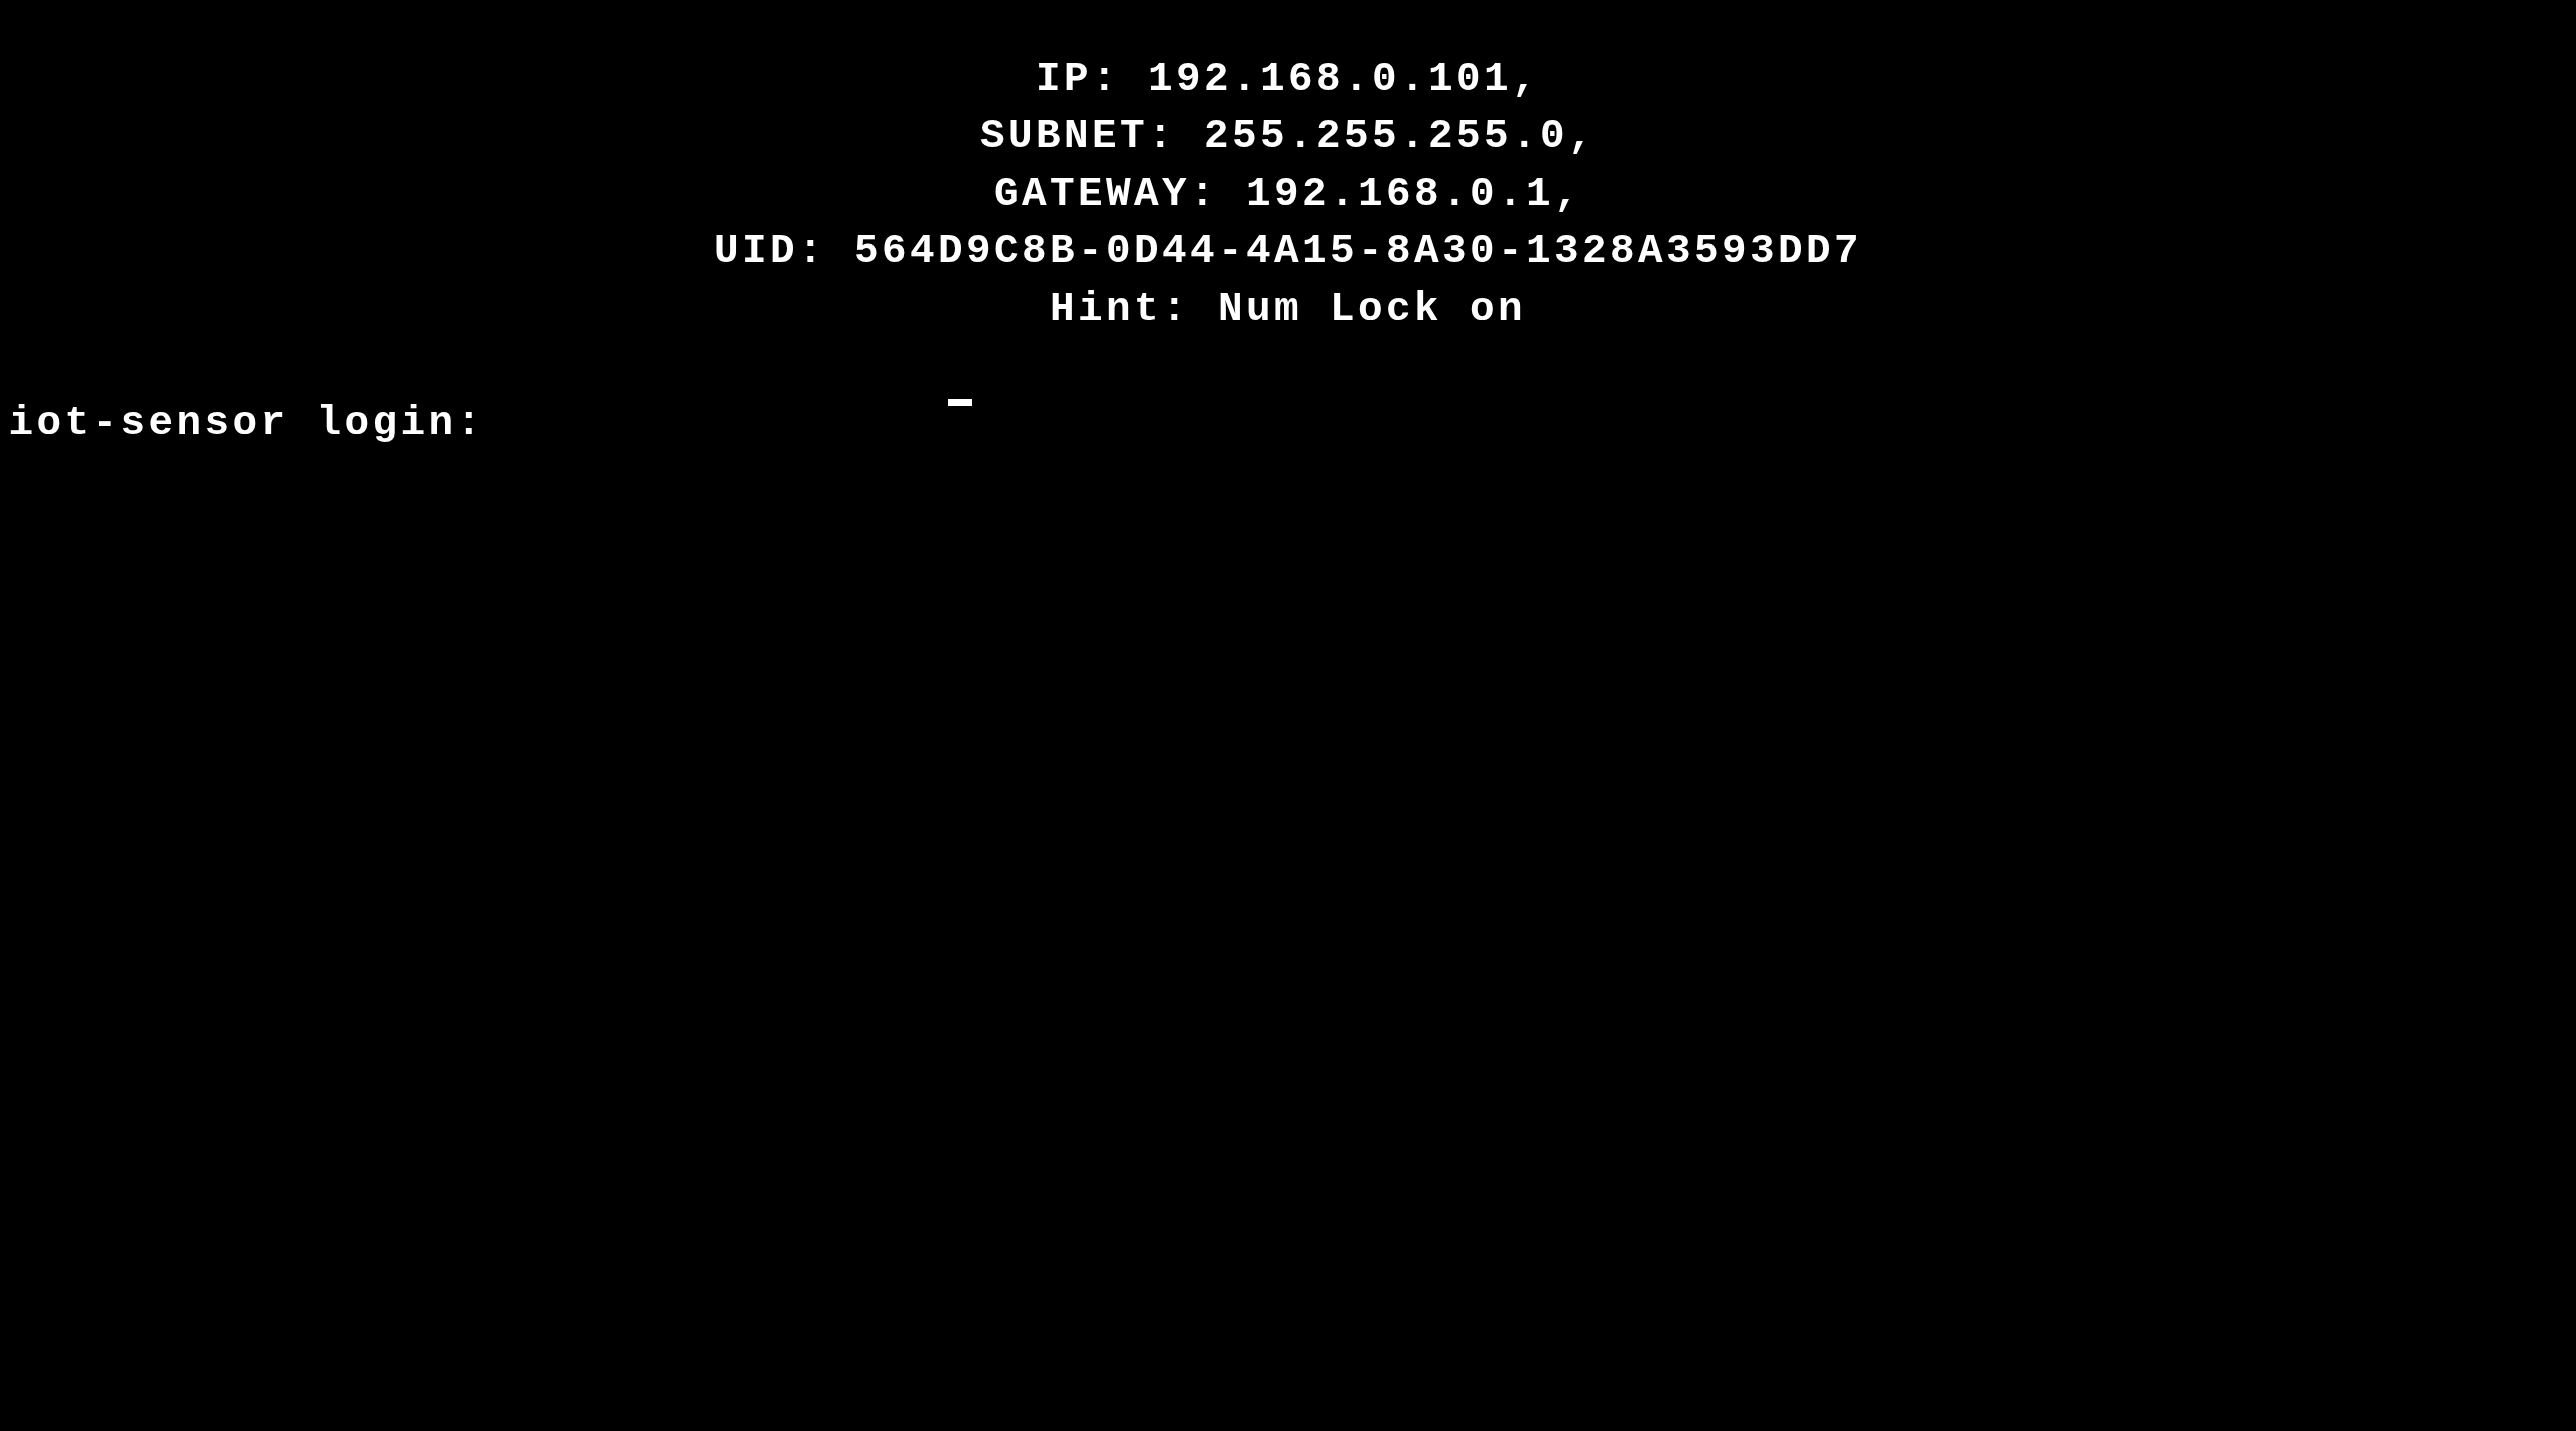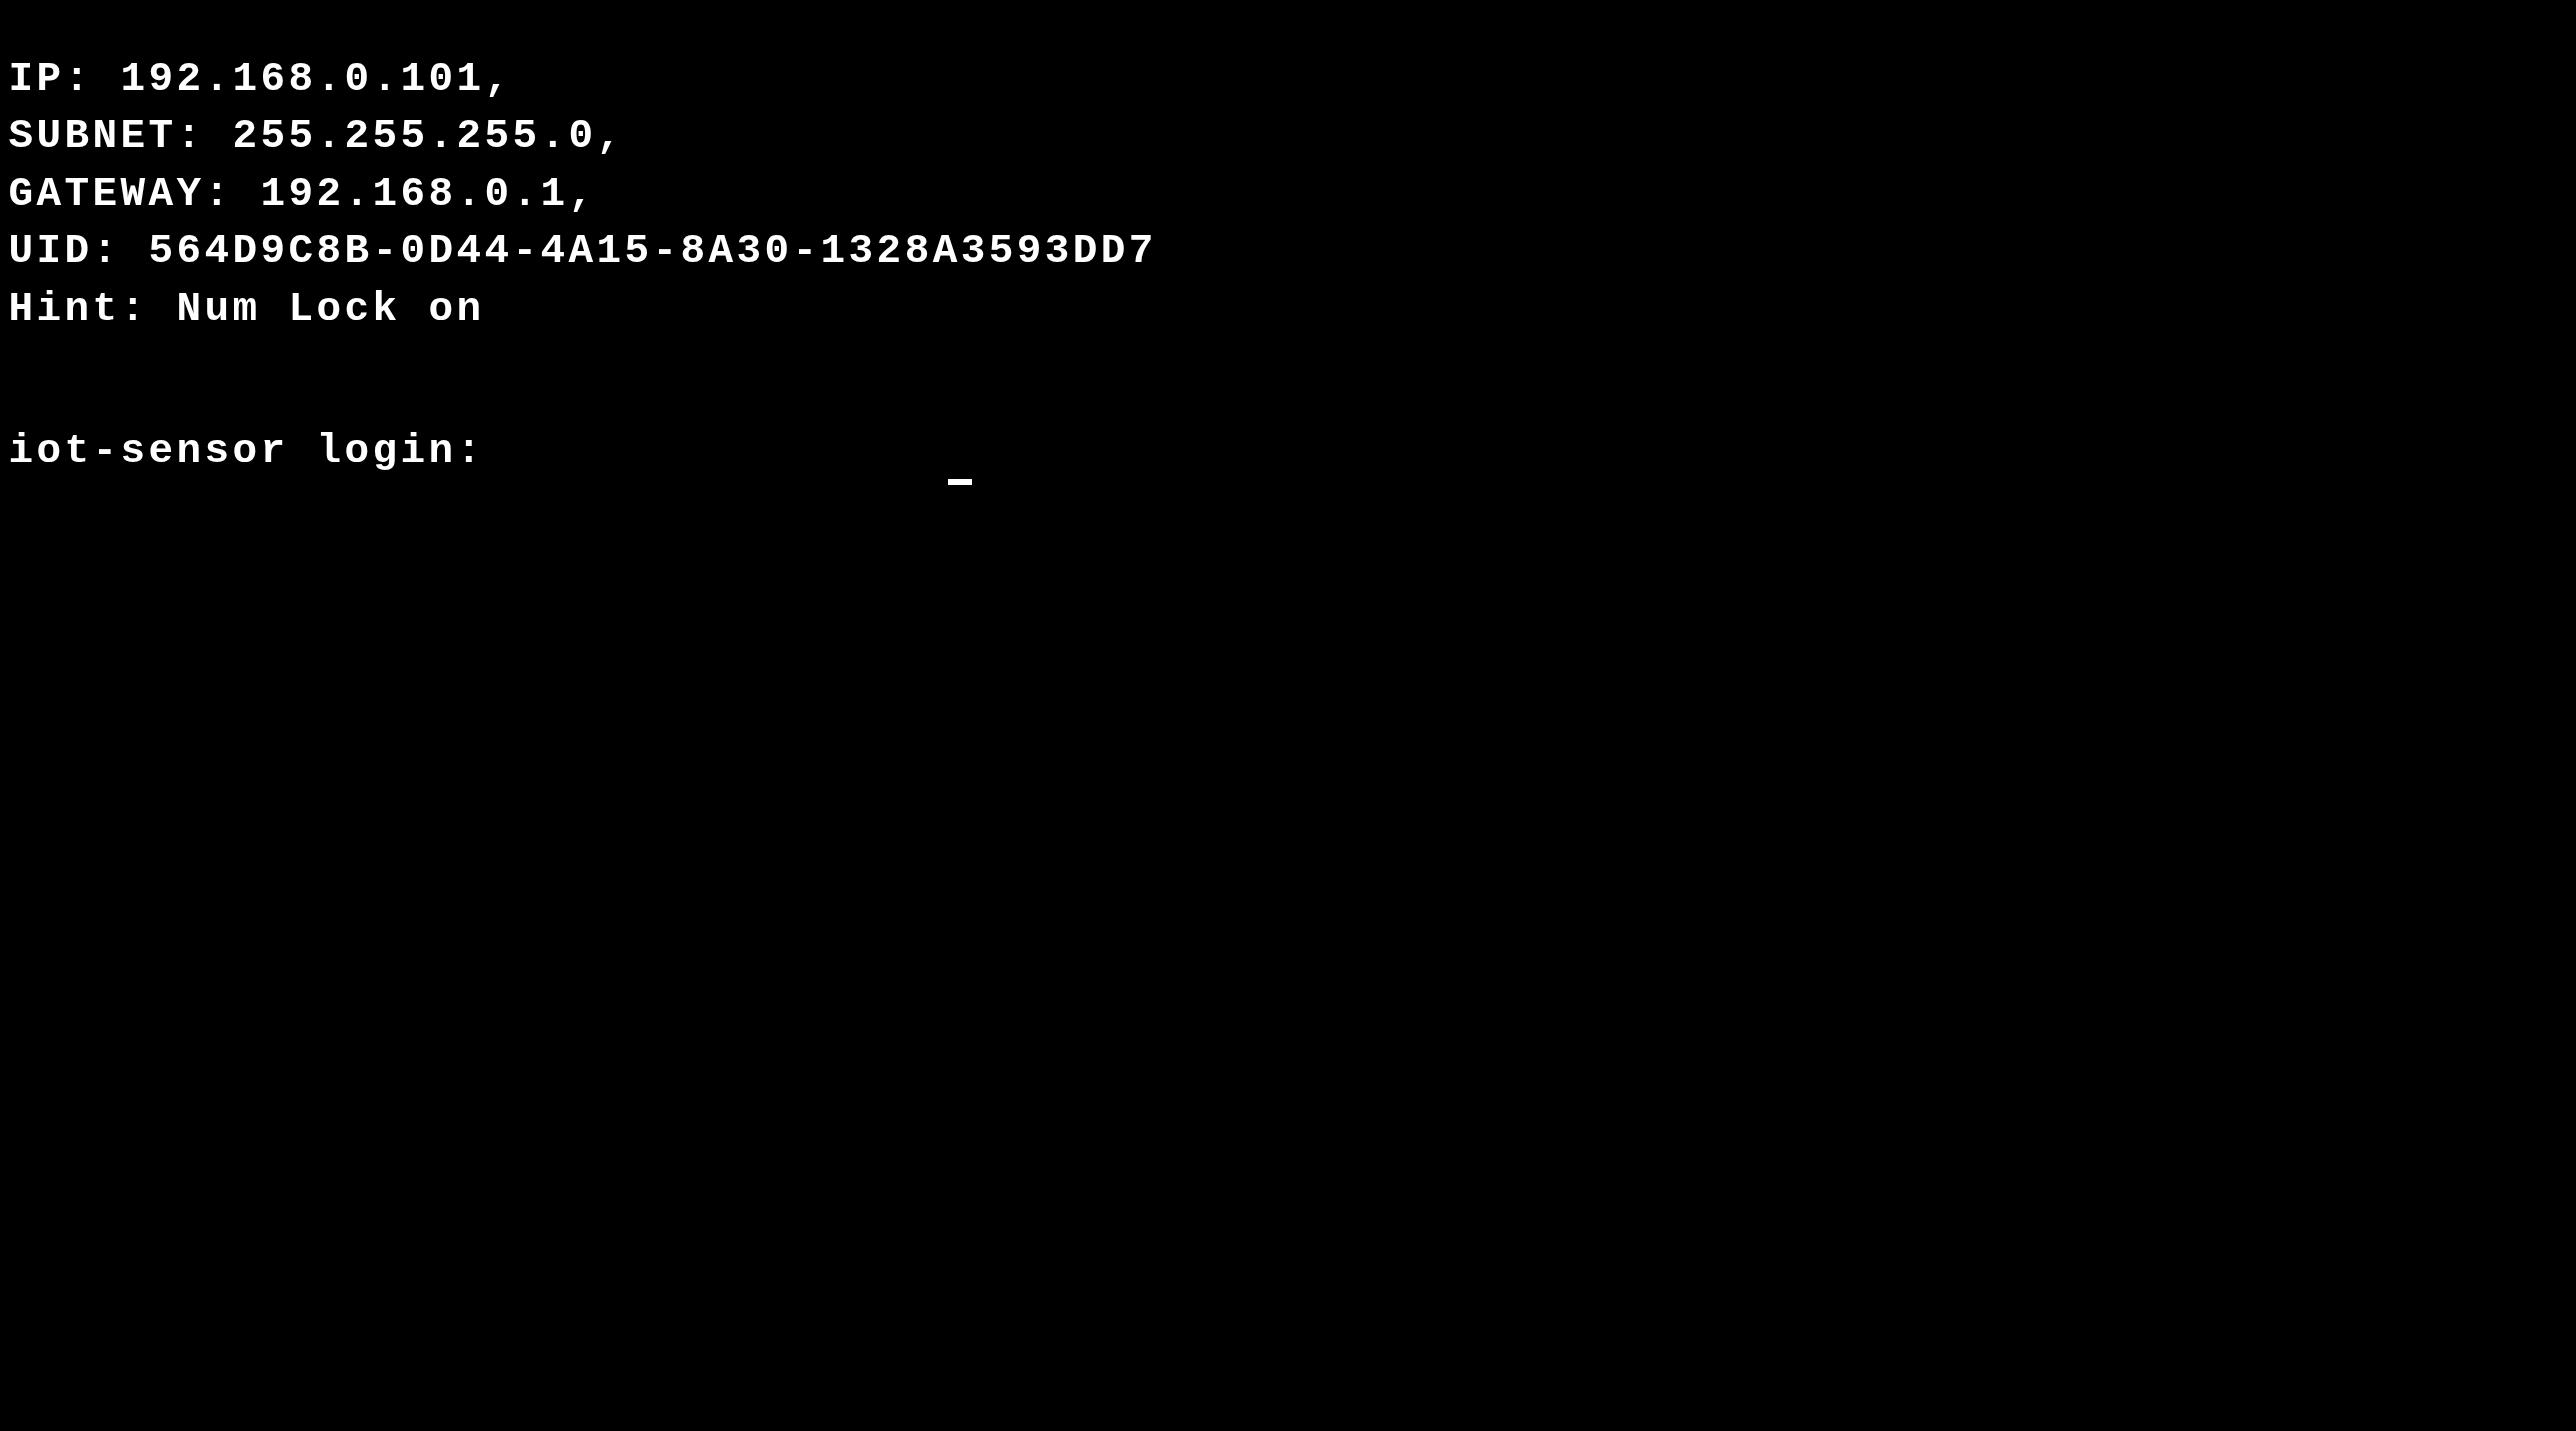--- a/index.html
+++ b/index.html
@@ -17,29 +17,29 @@
       width: 2576px;
       height: 1432px;
       overflow: hidden;
       letter-spacing: 3.4px;
       line-height: 1.4;
       border-radius: 25.6px;
     }
     .terminal-line {
       white-space: pre;
       display: block;
+      text-align: center;
     }
     .terminal-blank-line {
       height: 1.4em;
     }
     .login-line {
       white-space: pre;
       display: flex;
-      align-items: flex-end;
-      margin-top: 28px;
+      align-items: flex-start;
     }
     .login-prompt {
       white-space: pre;
     }
     .login-input {
       background: transparent;
       border: none;
       outline: none;
       color: #ffffff;
       font-family: inherit;

